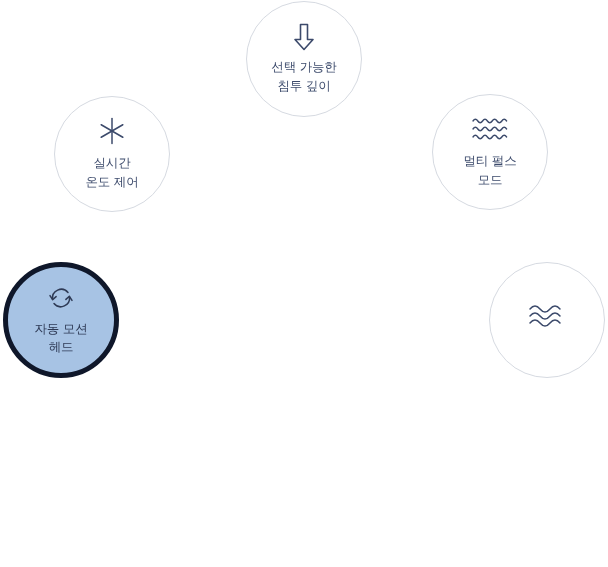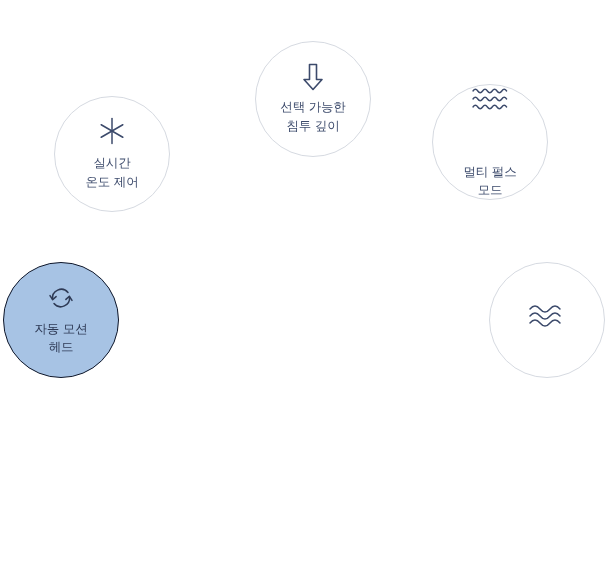--- a/index.html
+++ b/index.html
@@ -25,21 +25,21 @@
     border-radius: 50%;
     display: flex;
     flex-direction: column;
     align-items: center;
     justify-content: center;
     background: #ffffff;
     border: 1px solid #d6dae1;
   }
   .feature-circle.is-active {
     background: #a7c3e4;
-    border: 1px solid #0f172a;
+    border: 5px solid #0f172a;
   }
   .circle-icon {
     display: flex;
     align-items: center;
     justify-content: center;
     color: #3c4a6b;
     margin-bottom: 9px;
     height: 28px;
   }
   .circle-label {
@@ -49,23 +49,23 @@
     text-align: center;
     letter-spacing: -0.2px;
     white-space: pre-line;
   }
   .is-active .circle-label,
   .is-active .circle-icon {
     color: #2e3a55;
   }
 
   
-  #circle-depth       { left: 255px; top: 1px;   width: 116px; height: 116px; margin-top: 40px; }
+  #circle-depth       { left: 246px; top: 1px;   width: 116px; height: 116px; }
   #circle-temp        { left: 54px;  top: 96px;  width: 116px; height: 116px; }
-  #circle-multipulse  { left: 432px; top: 84px;  width: 116px; height: 116px; justify-content: space-between; }
+  #circle-multipulse  { left: 432px; top: 94px;  width: 116px; height: 116px; }
   #circle-motionhead  { left: 3px;   top: 262px; width: 116px; height: 116px; }
   #circle-vibro       { left: 489px; top: 262px; width: 116px; height: 116px; }
 
   #circle-depth .circle-icon      { margin-bottom: 7px; }
   #circle-motionhead .circle-icon { margin-bottom: 8px; }
 </style>
 </head>
 <body>
 
 <div id="stage">

